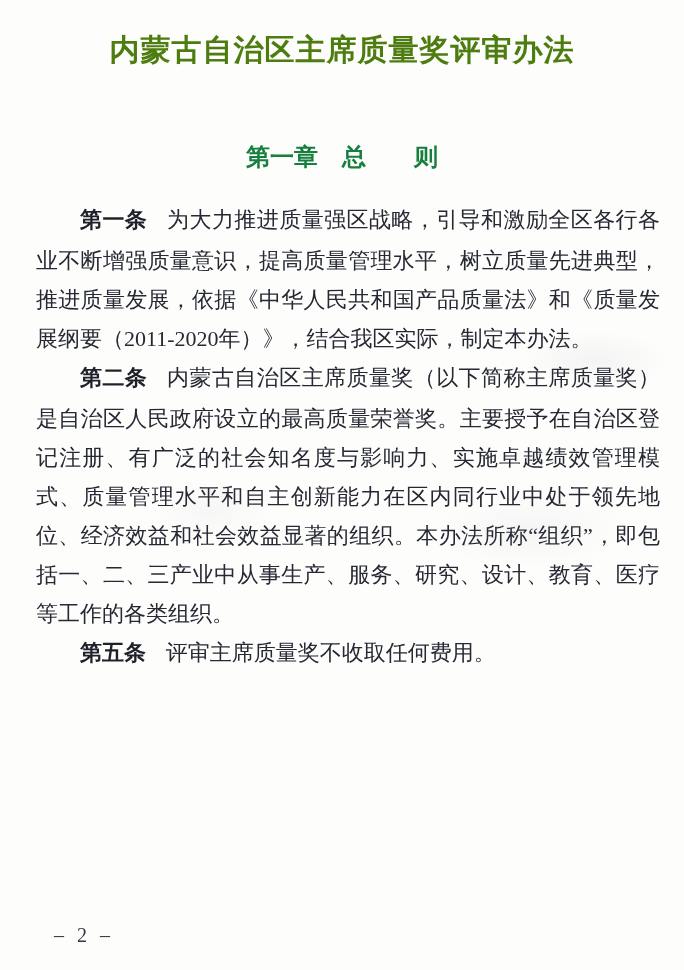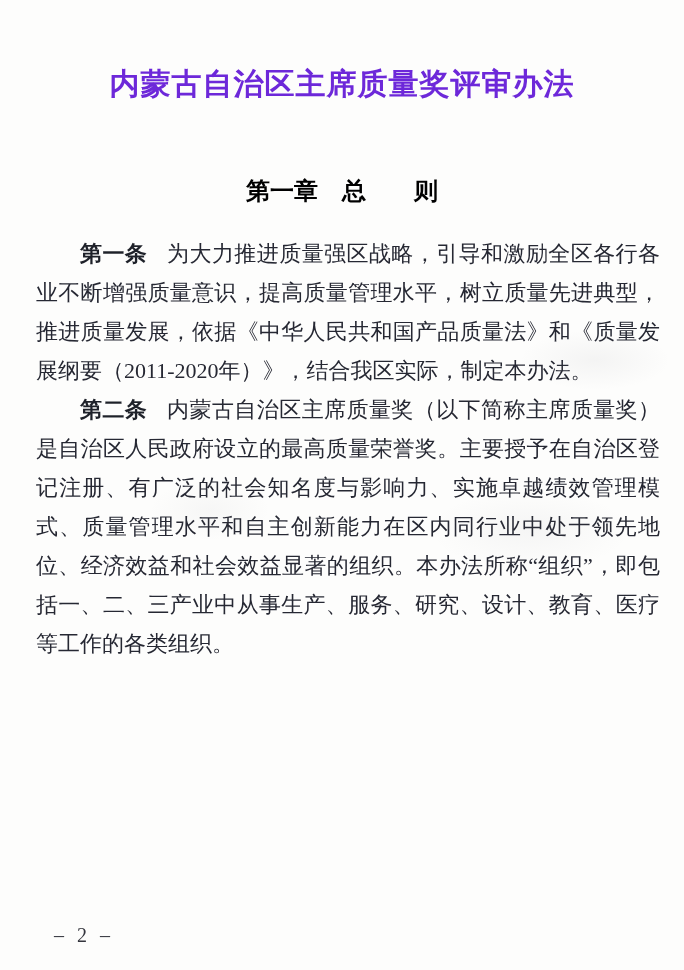--- a/index.html
+++ b/index.html
@@ -29,51 +29,51 @@
     .smudge-2 {
       left: 430px; top: 490px; width: 200px; height: 80px;
       background: radial-gradient(closest-side, rgba(120,120,130,0.06), rgba(120,120,130,0));
     }
     .smudge-3 {
       left: 150px; top: 480px; width: 120px; height: 60px;
       background: radial-gradient(closest-side, rgba(120,120,130,0.05), rgba(120,120,130,0));
     }
     .doc-title {
       margin: 0;
-      padding-top: 64px;
+      padding-top: 30px;
       text-align: center;
       font-size: 30px;
       line-height: 40px;
       font-weight: 700;
       letter-spacing: 1px;
-      color: #6d28d9;
+      color: #4d7c0f;
       font-family: "Liberation Serif", "DejaVu Serif", serif;
     }
     .chapter-heading {
       margin: 70px 0 0 0;
       text-align: center;
       font-size: 24px;
       line-height: 34px;
       font-weight: 700;
-      color: #000000;
+      color: #15803d;
       font-family: "Liberation Sans", "DejaVu Sans", sans-serif;
     }
     .body-text {
       margin: 26px 24px 0 36px;
       font-size: 22px;
       line-height: 39px;
       text-align: justify;
       color: #262833;
     }
     .article {
       margin: 0;
       text-indent: 2em;
     }
     .article-label {
-      font-family: Liberation Serif, serif;
+      font-family: Liberation Mono, monospace;
       font-weight: 700;
       color: #1e2129;
       margin-right: 0.9em;
     }
     .page-number {
       position: absolute;
       left: 54px;
       top: 922px;
       font-size: 20px;
       line-height: 26px;
@@ -96,19 +96,20 @@
   <h2 class="chapter-heading">第一章　总　　则</h2>
 
   <div class="body-text">
 
     <p class="article"><span class="article-label">第一条</span><span>为大力推进质量强区战略，引导和激励全区各行各业不断增强质量意识，提高质量管理水平，树立质量先进典型，推进质量发展，依据《中华人民共和国产品质量法》和《质量发展纲要（2011-2020年）》，结合我区实际，制定本办法。</span></p>
 
     <p class="article"><span class="article-label">第二条</span><span>内蒙古自治区主席质量奖（以下简称主席质量奖）是自治区人民政府设立的最高质量荣誉奖。主要授予在自治区登记注册、有广泛的社会知名度与影响力、实施卓越绩效管理模式、质量管理水平和自主创新能力在区内同行业中处于领先地位、经济效益和社会效益显著的组织。本办法所称“组织”，即包括一、二、三产业中从事生产、服务、研究、设计、教育、医疗等工作的各类组织。</span></p>
 
 
 
+    <p class="article"><span class="article-label">第五条</span><span>评审主席质量奖不收取任何费用。</span></p>
 
 
   </div>
 
   <div class="page-number">– 2 –</div>
 
 </div>
 
 </body></html>

